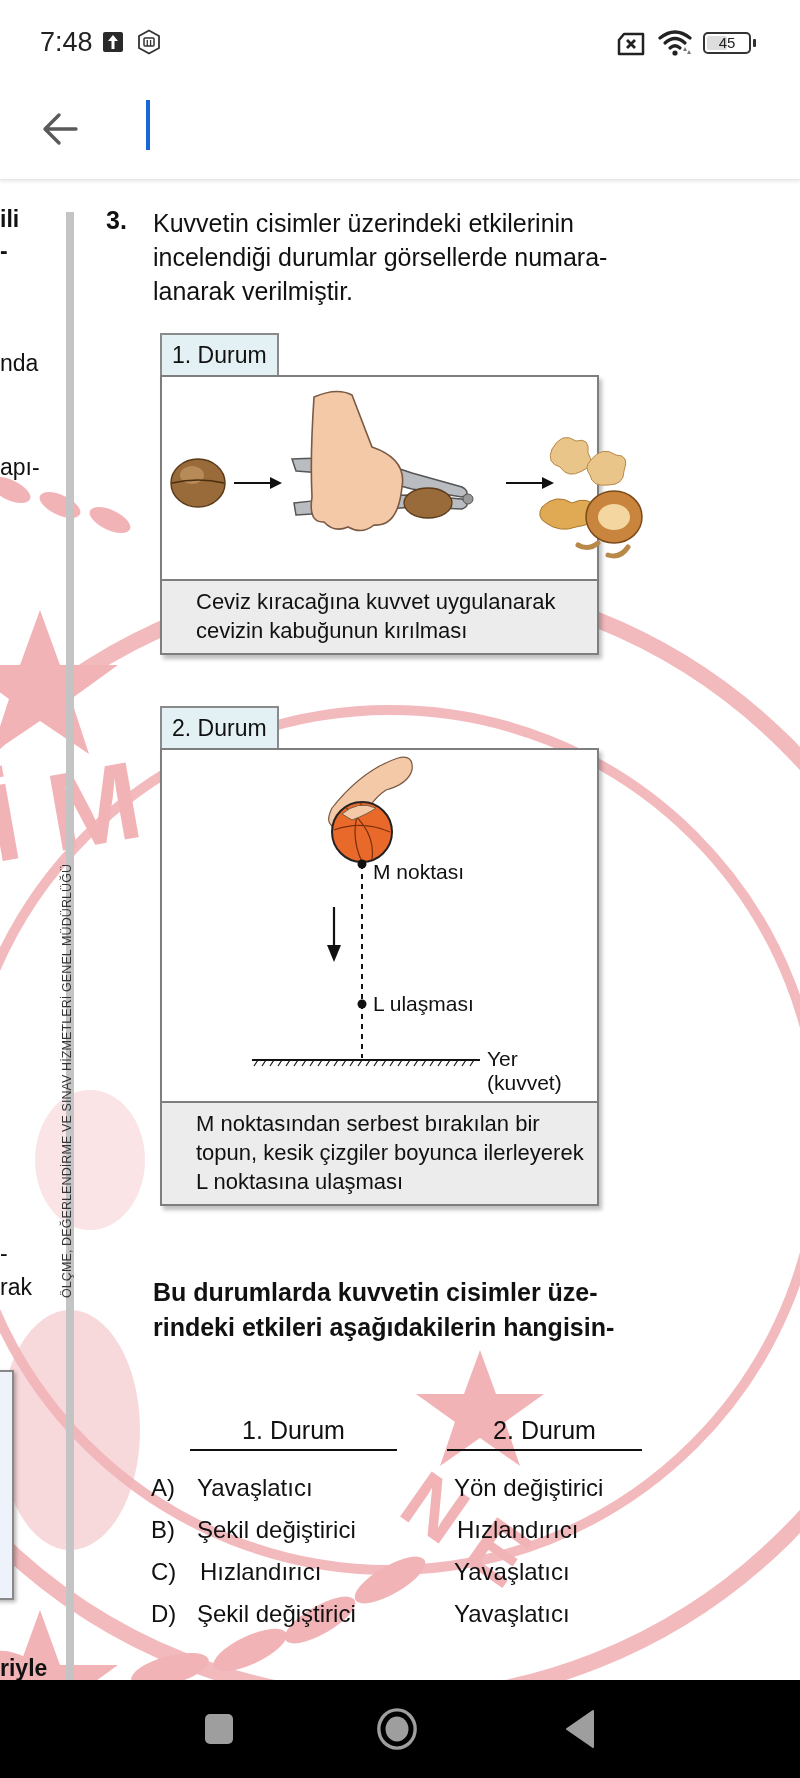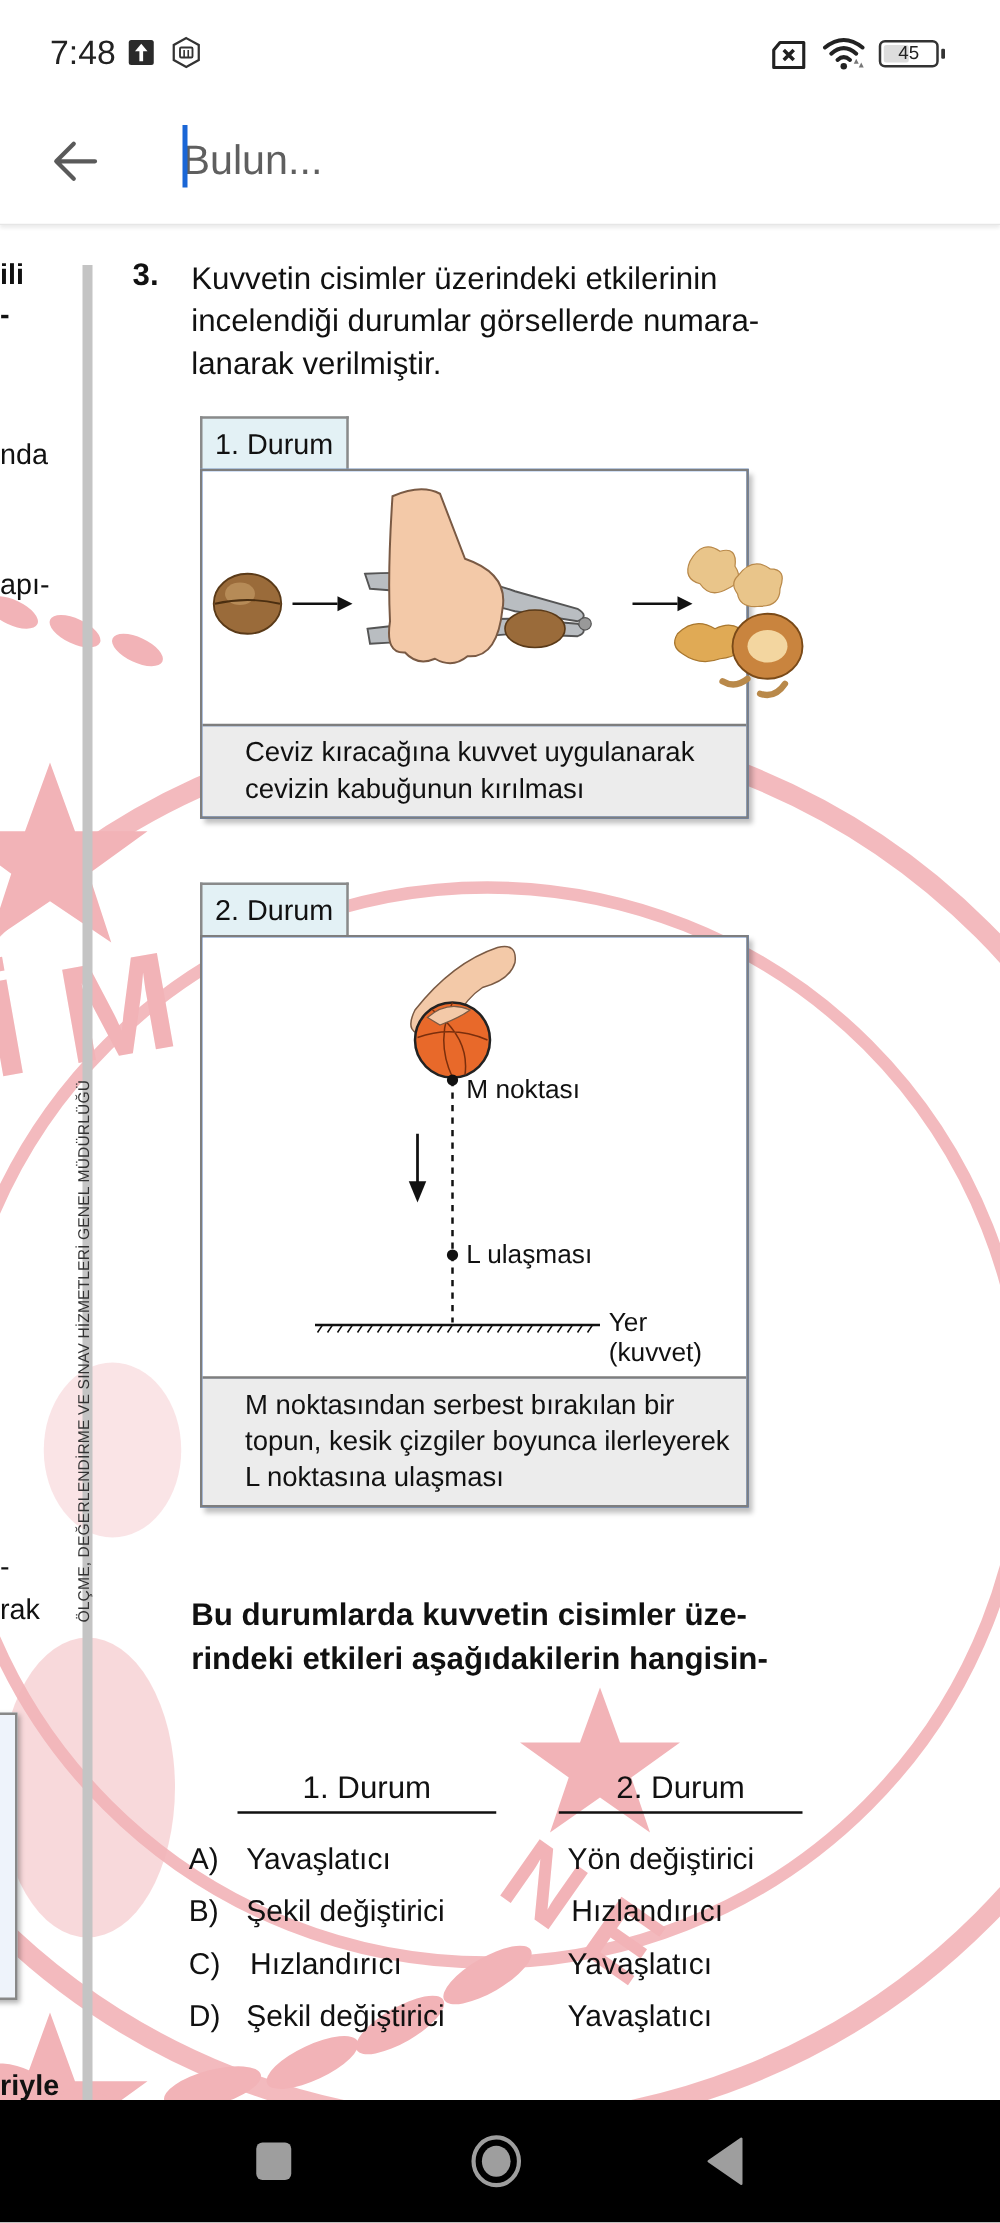--- a/index.html
+++ b/index.html
@@ -31,21 +31,21 @@
   .watermark { position: absolute; left: -80px; top: 240px; width: 900px; height: 1300px; pointer-events: none; }
   .divider { position: absolute; left: 66px; top: 32px; width: 8px; height: 1468px; background: #c4c4c4; }
   .left-frag { position: absolute; left: 0; font-size: 23px; color: #111; }
   .vertical-text { position: absolute; left: 60px; top: 1118px; transform: rotate(-90deg); transform-origin: left top; font-size: 12.5px; color: #333; white-space: nowrap; letter-spacing: 0.1px; }
   .left-box { position: absolute; left: -10px; top: 1190px; width: 24px; height: 230px; border: 2px solid #888; background: #eef3fb; box-shadow: 2px 2px 4px rgba(0,0,0,0.3); }
 
   .q-num { position: absolute; left: 106px; top: 26px; font-size: 25px; font-weight: bold; }
   .q-stem { position: absolute; left: 153px; top: 26px; width: 520px; font-size: 25px; line-height: 34px; }
 
   .tab { position: absolute; height: 42px; padding: 0 10px; background: #e3f1f5; border: 2px solid #8a8a8a; border-bottom: none; font-size: 23px; line-height: 40px; color: #111; }
-  .panel { position: absolute; left: 160px; width: 439px; border: 2.5px solid #7e7e7e; background: #3b82f6; box-shadow: 3px 4px 4px rgba(0,0,0,0.25); }
+  .panel { position: absolute; left: 160px; width: 439px; border: 2.5px solid #7e7e7e; background: #0f172a; box-shadow: 3px 4px 4px rgba(0,0,0,0.25); }
   .panel .fig { position: relative; width: 100%; background: #fff; border-bottom: 2.5px solid #7e7e7e; }
   .panel .cap { background: #ececec; padding: 6px 12px 8px 34px; font-size: 22px; line-height: 29px; color: #111; }
 
   .fig-label { position: absolute; font-size: 21px; color: #111; }
 
   .prompt { position: absolute; left: 153px; top: 1095px; width: 520px; font-size: 25px; line-height: 35px; font-weight: bold; }
   .col-head { position: absolute; top: 1236px; font-size: 25px; text-align: center; border-bottom: 2px solid #111; padding-bottom: 4px; }
   .opt { position: absolute; left: 151px; font-size: 24px; }
   .opt .letter { display: inline-block; width: 46px; }
   .opt .v1 { position: absolute; left: 46px; white-space: nowrap; }
@@ -95,21 +95,20 @@
     <div class="num">45</div>
   </div>
 </div>
 
 <div class="search-bar">
   <div class="back-btn">
     <svg width="50" height="50" viewBox="0 0 50 50">
         <path d="M40 25 H10 M23 11 L9 25 L23 39" fill="none" stroke="#5a5a5a" stroke-width="3.4" stroke-linecap="round" stroke-linejoin="round"></path>
       </svg>
   </div>
-  <input class="search-input" type="text" placeholder="Bulun..." style="">
   <div class="caret"></div>
 </div>
 
 <div class="doc">
 
   <svg class="watermark" viewBox="0 0 900 1300">
     <g fill="none" stroke="#f2b3b7" stroke-width="22" opacity="0.9">
       <circle cx="470" cy="720" r="560" stroke-width="16"></circle>
       <circle cx="470" cy="720" r="430" stroke-width="10"></circle>
     </g>

